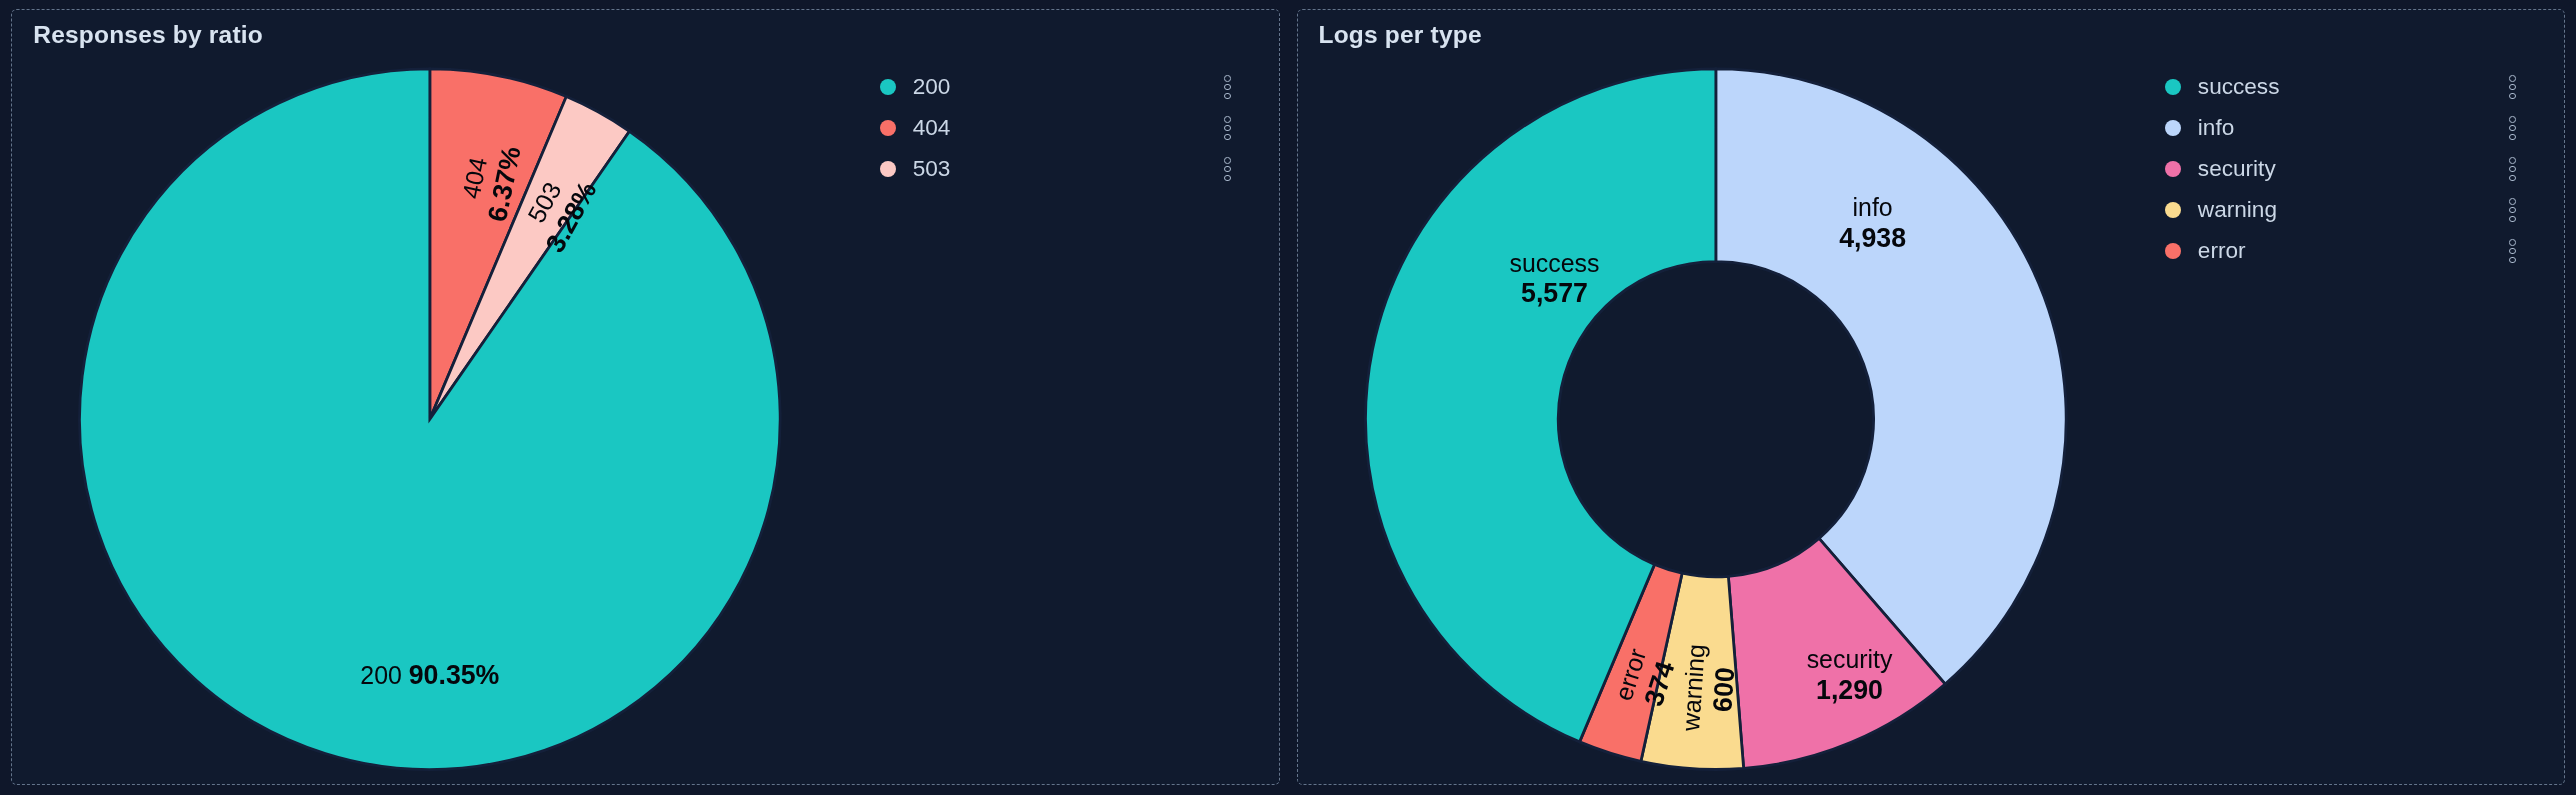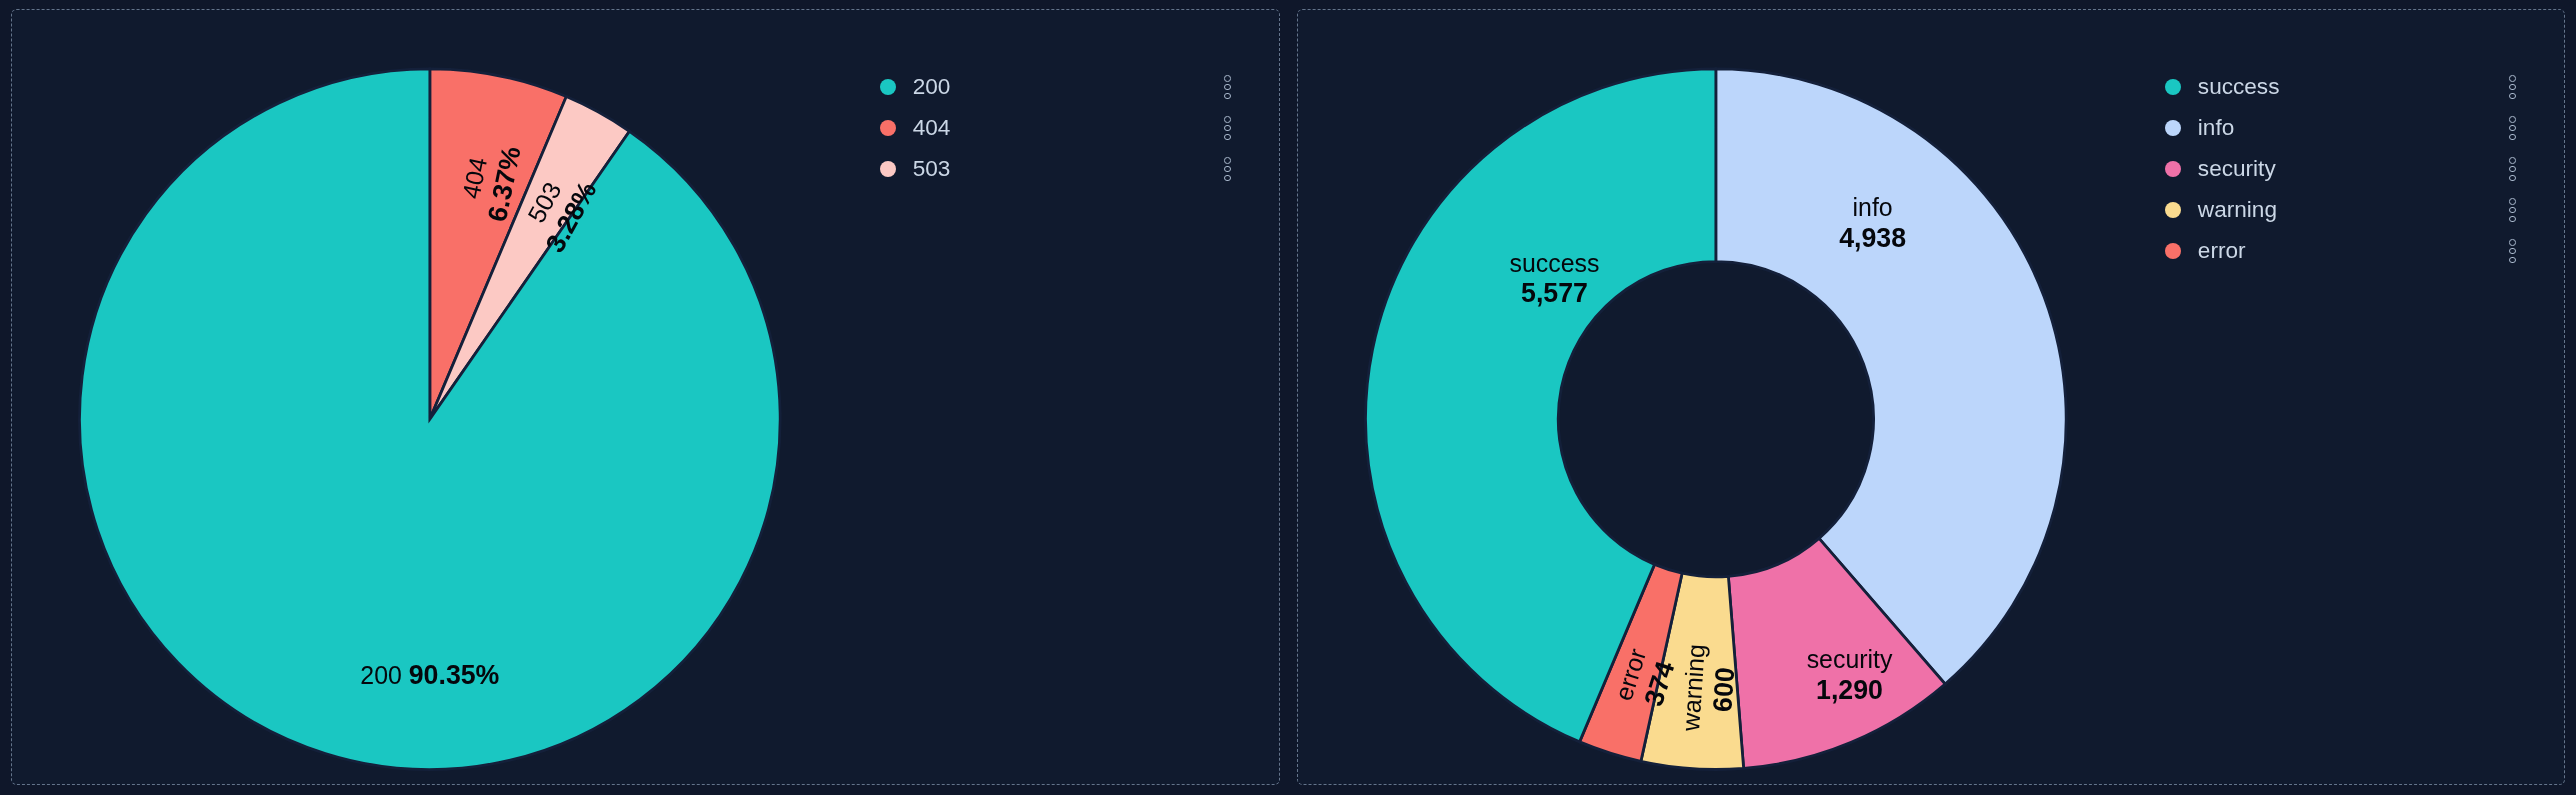--- a/index.html
+++ b/index.html
@@ -137,20 +137,23 @@
   }
   .slice-label .lbl-name { font-size: 27px; font-weight: normal; }
   .slice-label .lbl-val  { font-size: 29px; font-weight: bold; }
 </style>
 </head>
 <body>
 
 <div class="dashboard">
 
   <section class="panel">
+    <header class="panel-header">
+      <div class="panel-title">Responses by ratio</div>
+    </header>
 
     <div class="panel-body">
       <div class="chart-area">
         <svg id="svg-pie" viewBox="0 0 900 790" preserveAspectRatio="xMidYMid meet">
             <path d="M 450 395 L 450 15 A 380 380 0 0 1 598.06258303627 45.03218504464206 Z" fill="#f97068" stroke="#14203a" stroke-width="3"></path>
             <path d="M 450 395 L 598.06258303627 45.03218504464206 A 380 380 0 0 1 666.544272799331 82.73636472075572 Z" fill="#fcc9c4" stroke="#14203a" stroke-width="3"></path>
             <path d="M 450 395 L 666.544272799331 82.73636472075572 A 380 380 0 1 1 449.99999999999994 15 Z" fill="#1ac7c2" stroke="#14203a" stroke-width="3"></path>
             <g class="slice-label" transform="translate(502.8771824859852 134.30860472132224) rotate(-78.53399999999999)">
               <text text-anchor="middle" dominant-baseline="middle"><tspan class="lbl-name" x="0" dy="-0.1em">404</tspan><tspan class="lbl-val" x="0" dy="1.15em">6.37%</tspan></text>
             </g>
@@ -189,20 +192,23 @@
               <span></span>
               <span></span>
               <span></span>
             </span>
         </div>
       </div>
     </div>
   </section>
 
   <section class="panel">
+    <header class="panel-header">
+      <div class="panel-title">Logs per type</div>
+    </header>
 
     <div class="panel-body">
       <div class="chart-area">
         <svg id="svg-donut" viewBox="0 0 900 790" preserveAspectRatio="xMidYMid meet">
             <path d="M 450 15 A 380 380 0 0 1 698.7540000959324 682.2654650950457 L 561.9393000431695 524.2694592927705 A 171 171 0 0 0 450 224 Z" fill="#bcd6fb" stroke="#14203a" stroke-width="3"></path>
             <path d="M 698.7540000959324 682.2654650950457 A 380 380 0 0 1 480.14273303447675 773.8026077592554 L 463.56422986551456 565.4611734916649 A 171 171 0 0 0 561.9393000431695 524.2694592927705 Z" fill="#ef71a8" stroke="#14203a" stroke-width="3"></path>
             <path d="M 480.14273303447675 773.8026077592554 A 380 380 0 0 1 368.70453371035507 766.202164811507 L 413.4170401696598 562.0409741651781 A 171 171 0 0 0 463.56422986551456 565.4611734916649 Z" fill="#fadb8f" stroke="#14203a" stroke-width="3"></path>
             <path d="M 368.70453371035507 766.202164811507 A 380 380 0 0 1 302.19940416084614 745.0785395730379 L 383.48973187238073 552.5353428078671 A 171 171 0 0 0 413.4170401696598 562.0409741651781 Z" fill="#f97068" stroke="#14203a" stroke-width="3"></path>
             <path d="M 302.19940416084614 745.0785395730379 A 380 380 0 0 1 449.99999999999994 15 L 449.99999999999994 224 A 171 171 0 0 0 383.48973187238073 552.5353428078671 Z" fill="#1ac7c2" stroke="#14203a" stroke-width="3"></path>
             <g class="slice-label" transform="translate(620 170)">

